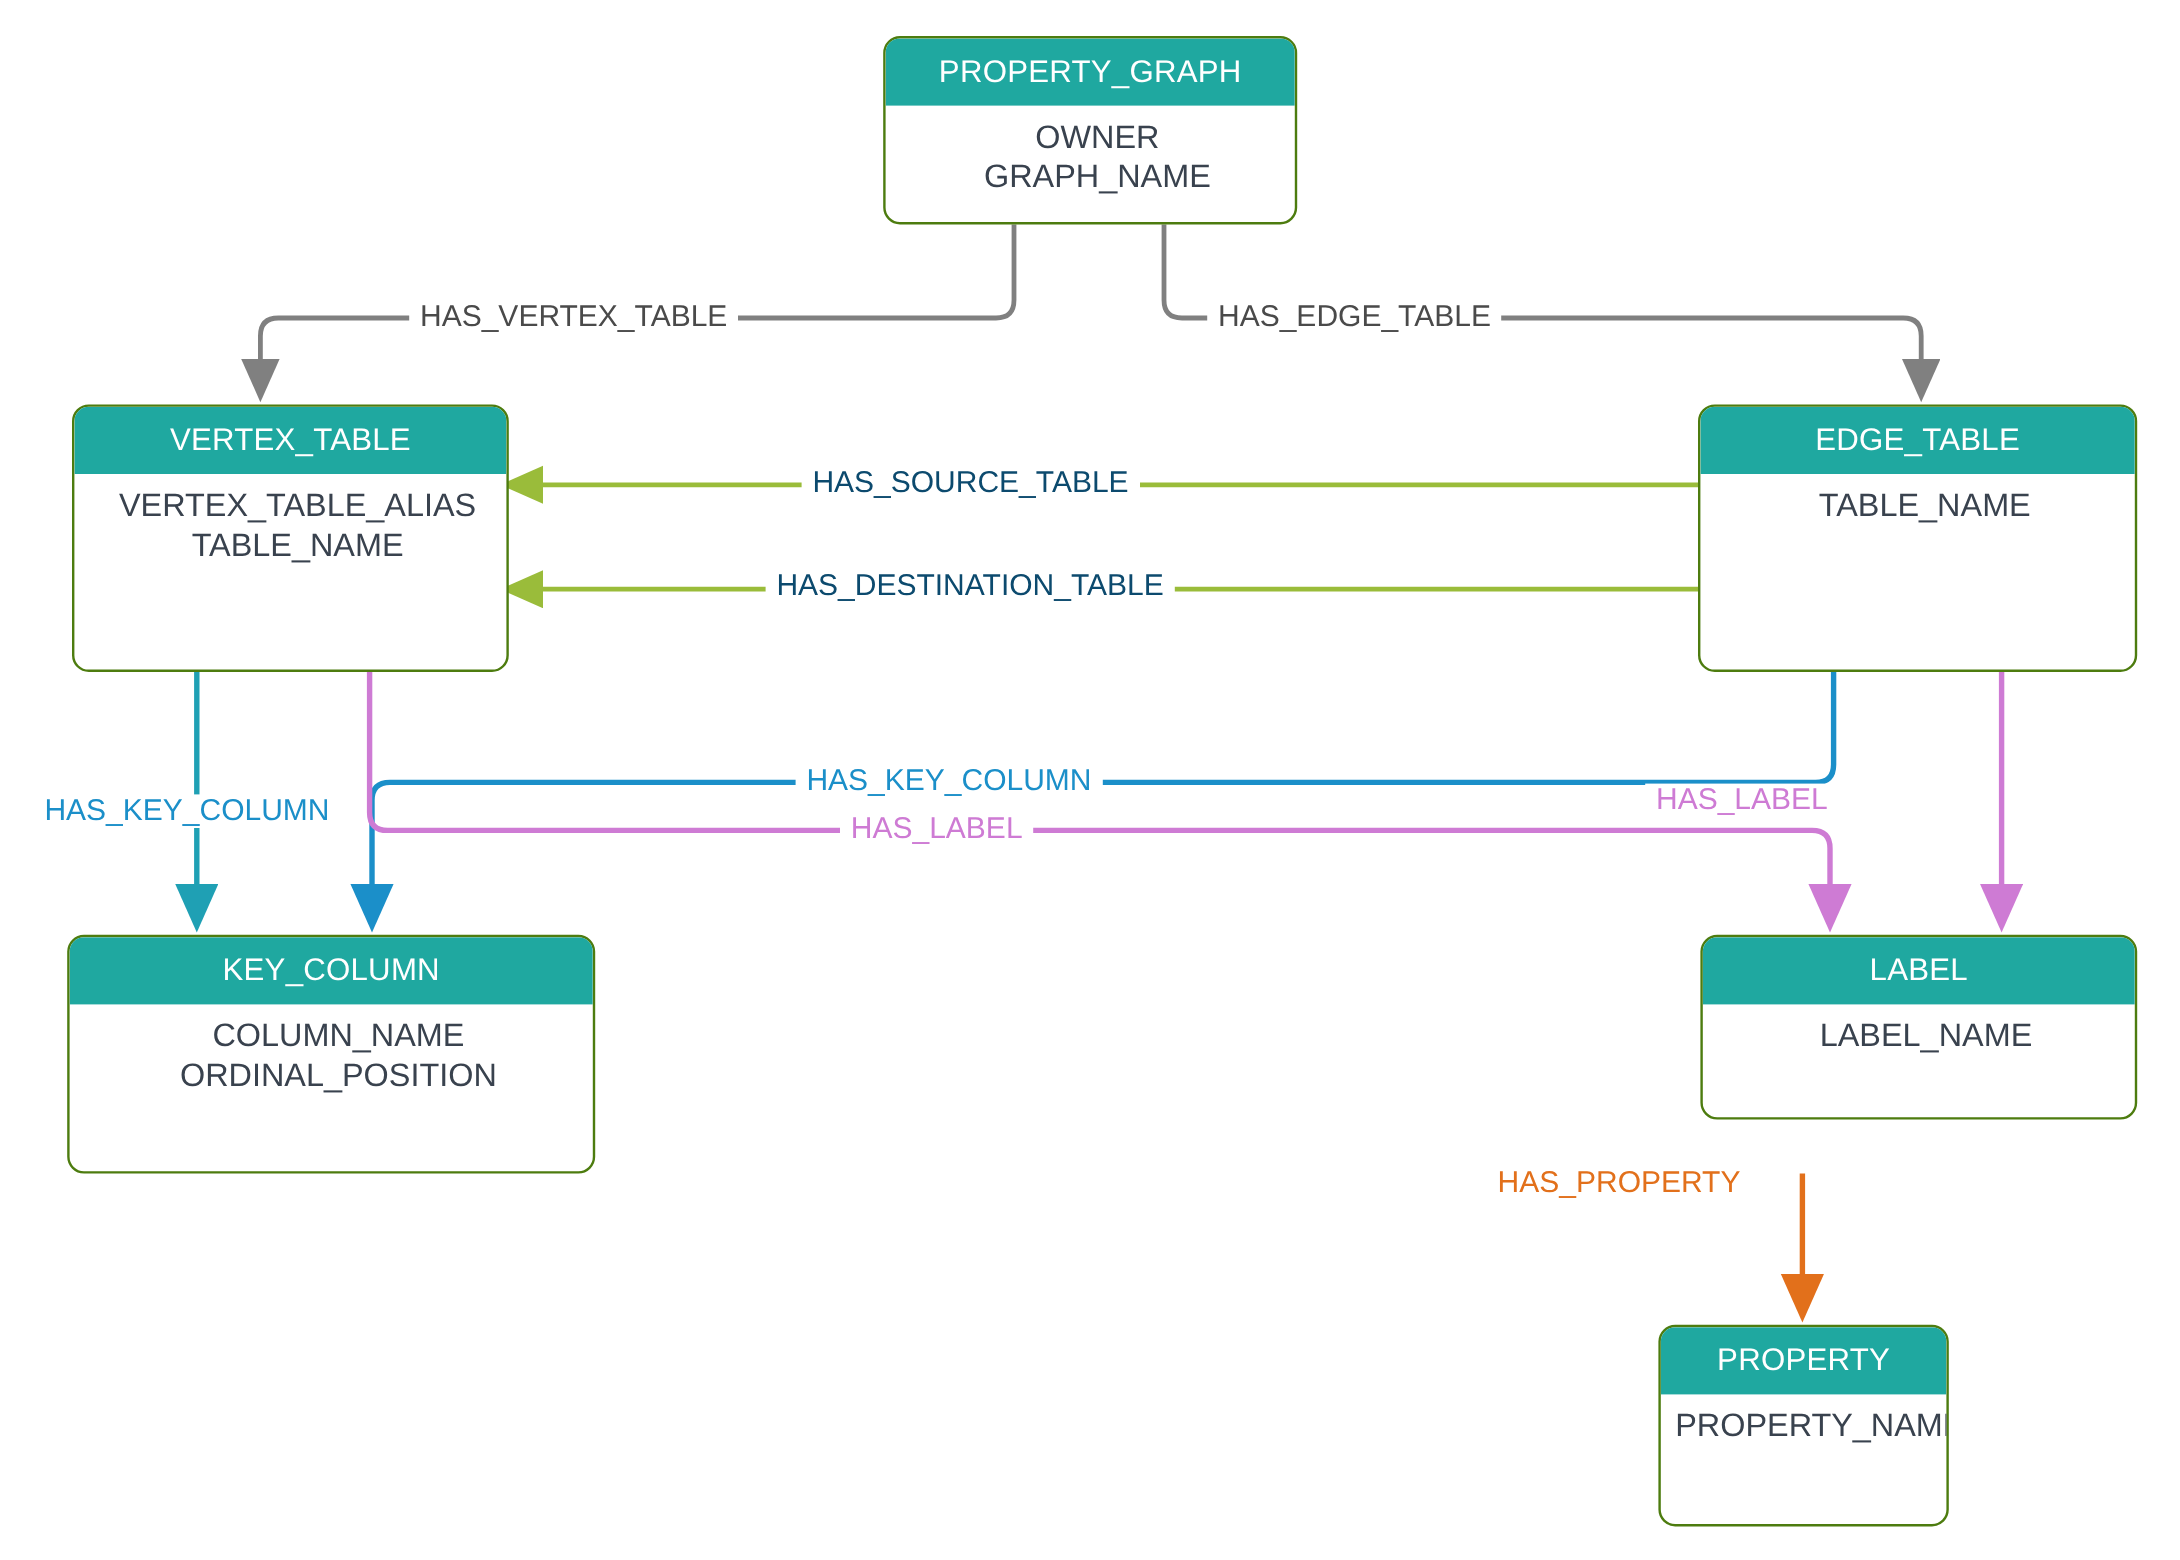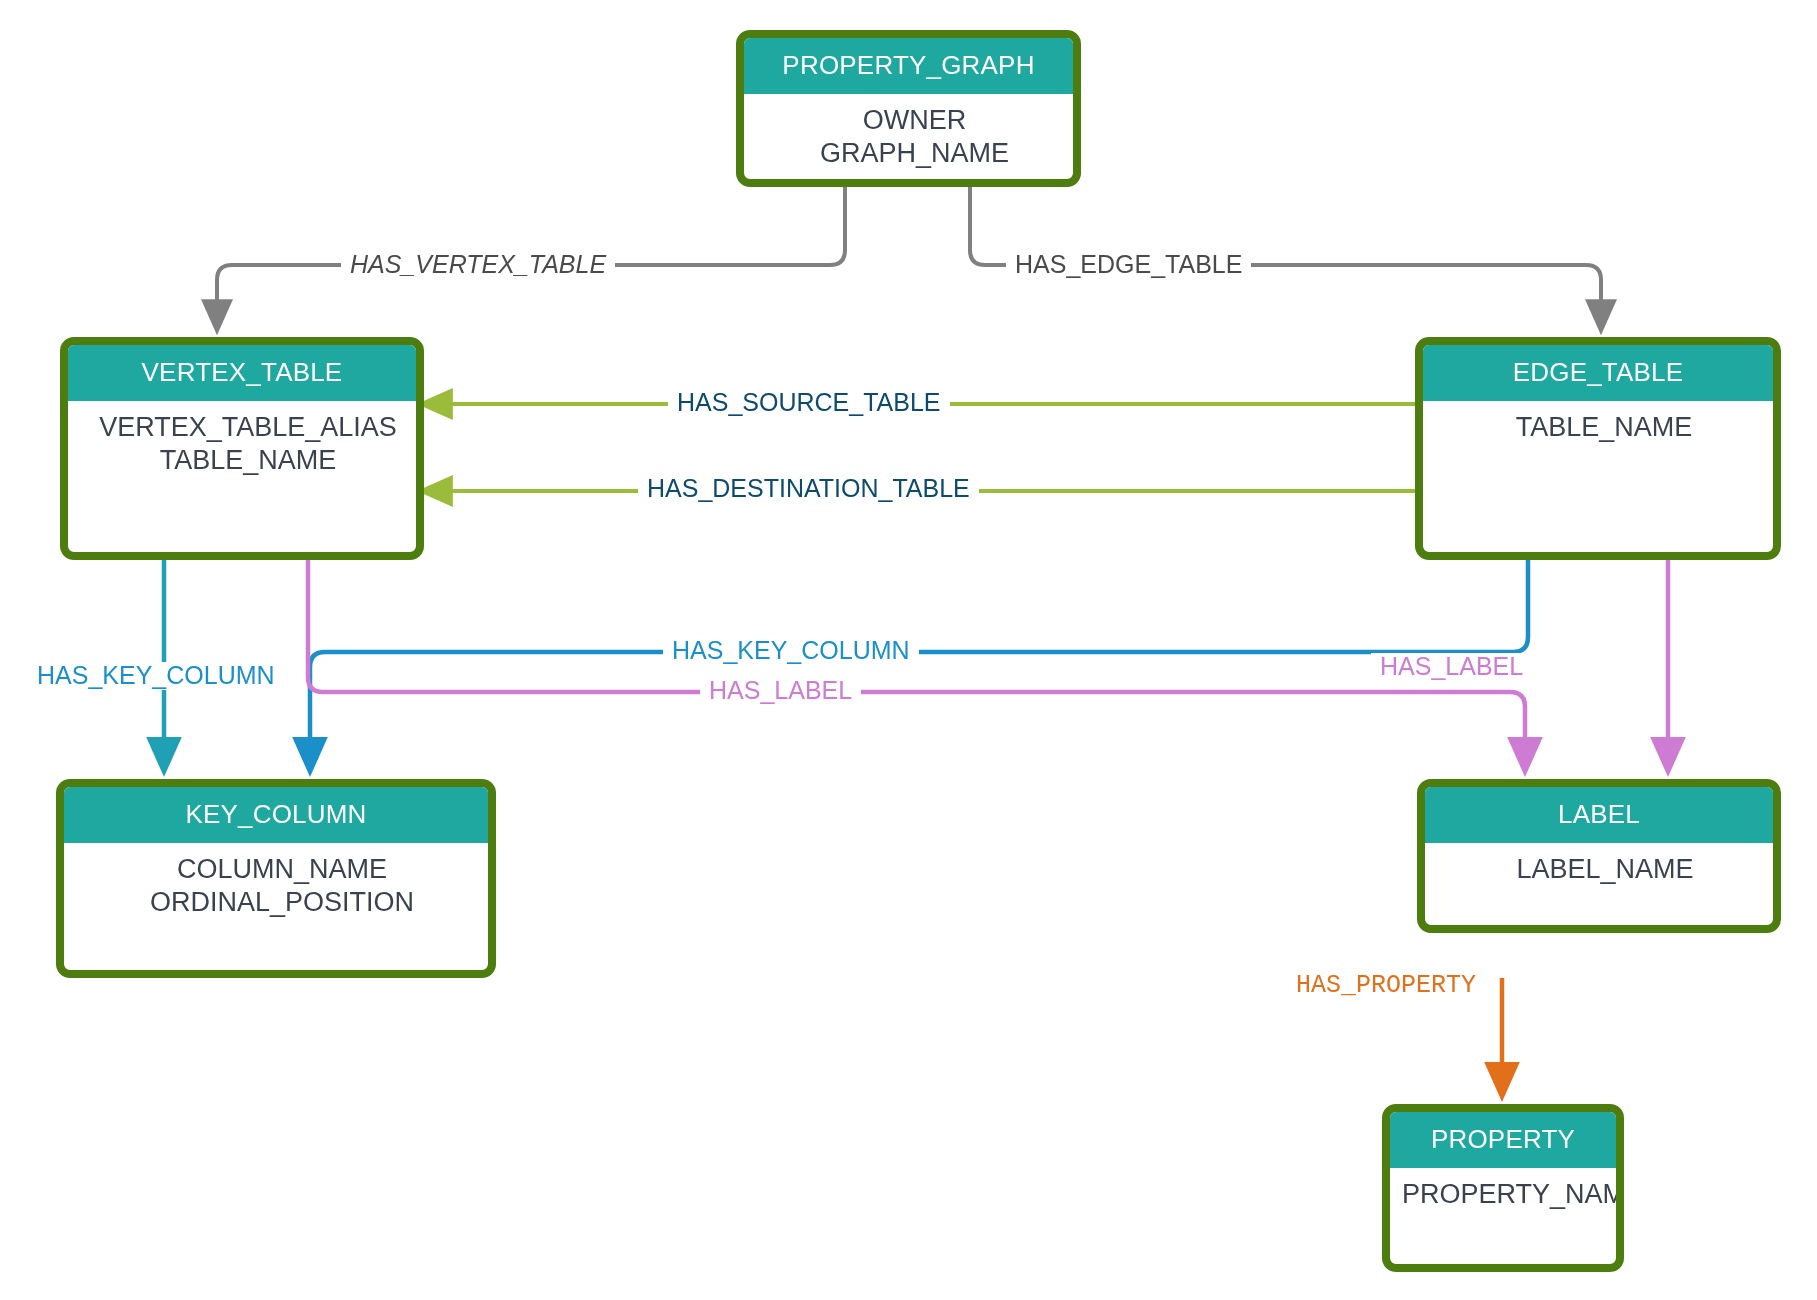--- a/index.html
+++ b/index.html
@@ -1,21 +1,21 @@
 <!DOCTYPE html>
 <html><head>
 <meta charset="utf-8">
 <style>
   html,body{margin:0;padding:0;background:#ffffff;}
   body{width:1817px;height:1300px;position:relative;overflow:hidden;
        font-family:"Liberation Sans","DejaVu Sans",sans-serif;}
   #stage{position:absolute;left:0;top:0;width:1817px;height:1300px;}
   svg.edges{position:absolute;left:0;top:0;width:1817px;height:1300px;pointer-events:none;}
 
-  .entity{position:absolute;box-sizing:border-box;border:8px solid #4d7c0f;
+  .entity{position:absolute;box-sizing:border-box;border:2px solid #4d7c0f;
           border-radius:14px;background:#ffffff;overflow:hidden;}
   .entity .hdr{background:#1FA8A0;color:#ffffff;text-align:center;
           font-size:26px;line-height:1;padding:14px 0 16px 0;letter-spacing:.2px;}
   .entity .body{padding:10px 0 0 12px;text-align:center;}
   .entity .body .attr{color:#39424E;font-size:27px;line-height:1.08;
           white-space:nowrap;padding:2px 0;}
 
   .elabel{position:absolute;font-size:25px;white-space:nowrap;
           background:#ffffff;padding:0 9px;line-height:1.1;}
   .elabel.gray{color:#4a4a4a;}
@@ -109,31 +109,31 @@
     </div>
   </div>
 
   <div class="entity" style="left:1382px;top:1104px;width:242px;height:168px;">
     <div class="hdr">PROPERTY</div>
     <div class="body">
       <div class="attr">PROPERTY_NAME</div>
     </div>
   </div>
 
-  <div class="elabel gray" style="left:341px;top:251px;font-style:italic;">HAS_VERTEX_TABLE</div>
+  <div class="elabel gray" style="left:341px;top:251px;">HAS_VERTEX_TABLE</div>
 
   <div class="elabel gray" style="left:1006px;top:251px;">HAS_EDGE_TABLE</div>
 
   <div class="elabel green" style="left:668px;top:389px;">HAS_SOURCE_TABLE</div>
 
   <div class="elabel green" style="left:638px;top:475px;">HAS_DESTINATION_TABLE</div>
 
   <div class="elabel teal" style="left:28px;top:662px;">HAS_KEY_COLUMN</div>
 
   <div class="elabel blue" style="left:663px;top:637px;">HAS_KEY_COLUMN</div>
 
   <div class="elabel pink" style="left:700px;top:677px;">HAS_LABEL</div>
 
   <div class="elabel pink" style="left:1371px;top:653px;">HAS_LABEL</div>
 
-  <div class="elabel orange" style="left:1287px;top:972px;font-family:Liberation Mono, monospace;">HAS_PROPERTY</div>
+  <div class="elabel orange" style="left:1239px;top:972px;">HAS_PROPERTY</div>
 
 </div>
 
 </body></html>

